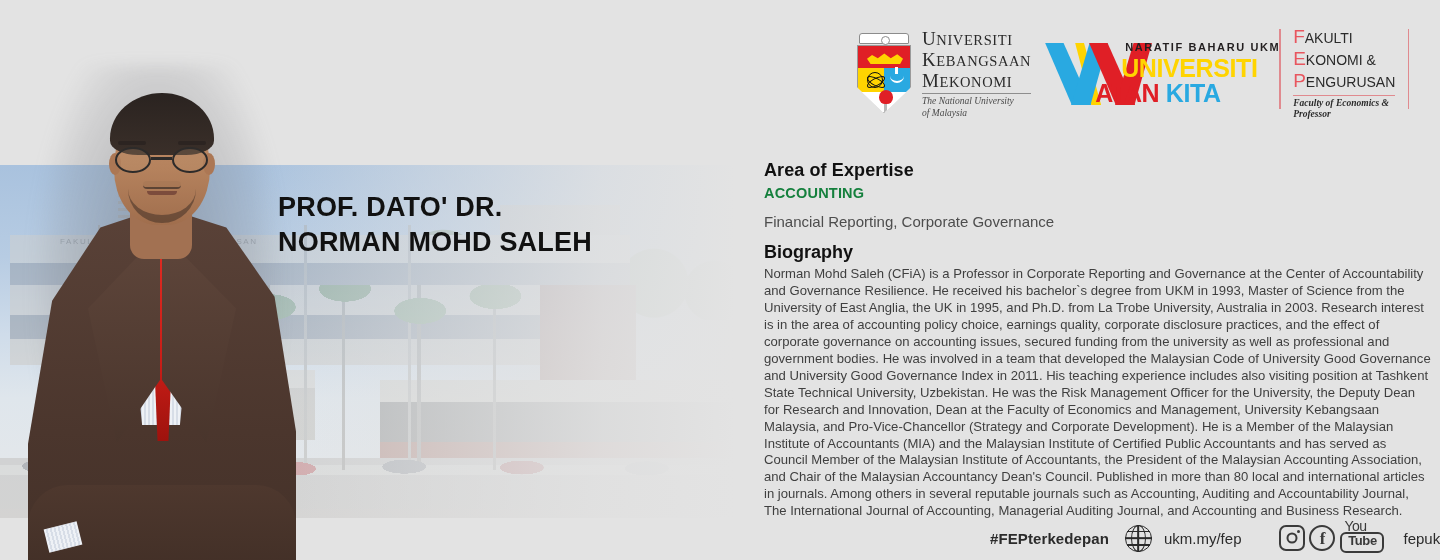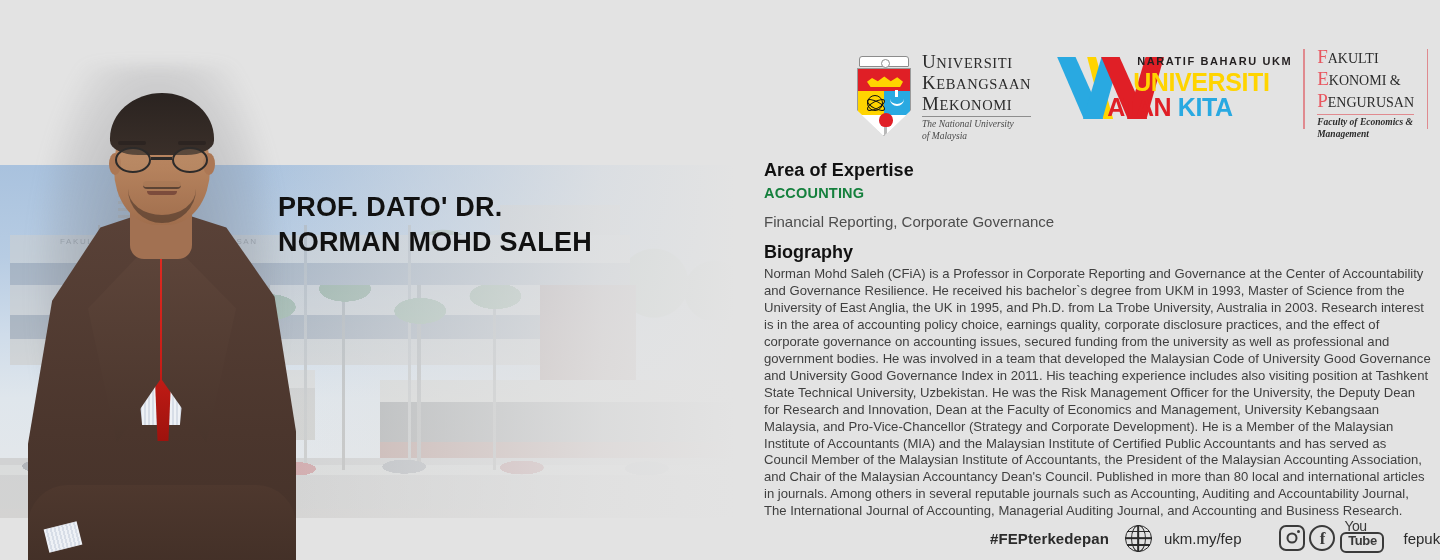--- a/index.html
+++ b/index.html
@@ -164,21 +164,21 @@
             background: repeating-linear-gradient(90deg,#eef1f6 0 2px,#d7dde7 2px 4px); transform: rotate(-14deg); }
 
   
   .name-title {
     position: absolute; left: 278px; top: 190px; width: 430px;
     font-size: 27px; font-weight: bold; line-height: 1.28;
     color: #111; letter-spacing: .2px;
   }
 
   
-  .logo-bar { position: absolute; left: 855px; top: 24px; height: 100px; display: flex; gap: 12px; margin-top: 23px; }
+  .logo-bar { position: absolute; left: 855px; top: 24px; height: 100px; display: flex; align-items: center; gap: 0; }
 
   .ukm-logo { display: flex; align-items: center; gap: 9px; }
   .crest { width: 58px; height: 82px; position: relative; }
   .crest .cap { position:absolute; left:4px; top:0; width:50px; height:11px;
     background:#ffffff; border:1.6px solid #8c8c8c; border-radius:3px 3px 1px 1px; }
   .crest .cap:after { content:""; position:absolute; left:21px; top:1.5px; width:7px; height:7px;
     border:1.4px solid #8c8c8c; border-radius:50%; background:#fff; }
   .crest .shield { position:absolute; left:2px; top:12px; width:54px; height:68px;
     background:#ffffff; border:1.6px solid #9a9a9a;
     clip-path: polygon(0 0, 100% 0, 100% 62%, 50% 100%, 0 62%); overflow:hidden; }
@@ -224,21 +224,21 @@
     letter-spacing: 1.6px; color:#231f20; white-space:nowrap; }
   .n-line2 { position:absolute; left: 76px; top: 21px; font-size: 25px; font-weight: bold;
     letter-spacing: -.4px; color:#ffd400; white-space:nowrap; }
   .n-line3 { position:absolute; left: 50px; top: 46px; font-size: 25px; font-weight: bold;
     letter-spacing: -.4px; color:#e01f26; white-space:nowrap; }
   .n-line3 .kita { color:#29a9e1; }
 
   .fep { margin-left: 22px; padding: 0 14px; position: relative; }
   .fep:before, .fep:after { content:""; position:absolute; top: 2px; width: 1.5px; height: 80px; background:#e08a8f; }
   .fep:before { left: 0; } .fep:after { right: 0; }
-  .fep-row { font-family:Liberation Serif, serif; color:#2b2b2b; line-height:1.04; margin-bottom:2px; }
+  .fep-row { font-family:Liberation Sans, sans-serif; color:#2b2b2b; line-height:1.04; margin-bottom:2px; }
   .fep-row .big { color:#e8565f; font-size: 19px; }
   .fep-row .sm { font-size: 14px; }
   .fep-sub { border-top: 1px solid #e08a8f; margin-top: 4px; padding-top: 2px;
     font-family:"Liberation Serif", serif; font-style: italic; font-weight: bold;
     font-size: 9.5px; color:#2b2b2b; line-height: 1.2; }
 
   
   .content { position: absolute; left: 764px; top: 160px; width: 668px; }
   .h-expertise { font-size: 18px; font-weight: bold; color:#111; letter-spacing:.1px; }
   .field { font-size: 14.5px; font-weight: bold; color:#15803d; margin-top: 4px; letter-spacing:.2px; }
@@ -377,21 +377,21 @@
       <div class="n-line2">UNIVERSITI</div>
       <div class="n-line3"><span>ATAN </span><span class="kita">KITA</span></div>
     </div>
 
     <div class="fep">
       <div class="fep-row"><span class="big">F</span><span class="sm">AKULTI</span></div>
       <div class="fep-row"><span class="big">E</span><span class="sm">KONOMI &amp;</span></div>
       <div class="fep-row"><span class="big">P</span><span class="sm">ENGURUSAN</span></div>
       <div class="fep-sub">
         <div>Faculty of Economics &amp;</div>
-        <div>Management</div>
+        <div>Professor</div>
       </div>
     </div>
 
   </div>
 
   <div class="content">
     <div class="h-expertise">Area of Expertise</div>
     <div class="field">ACCOUNTING</div>
     <div class="subfield">Financial Reporting, Corporate Governance</div>
     <div class="h-bio">Biography</div>

